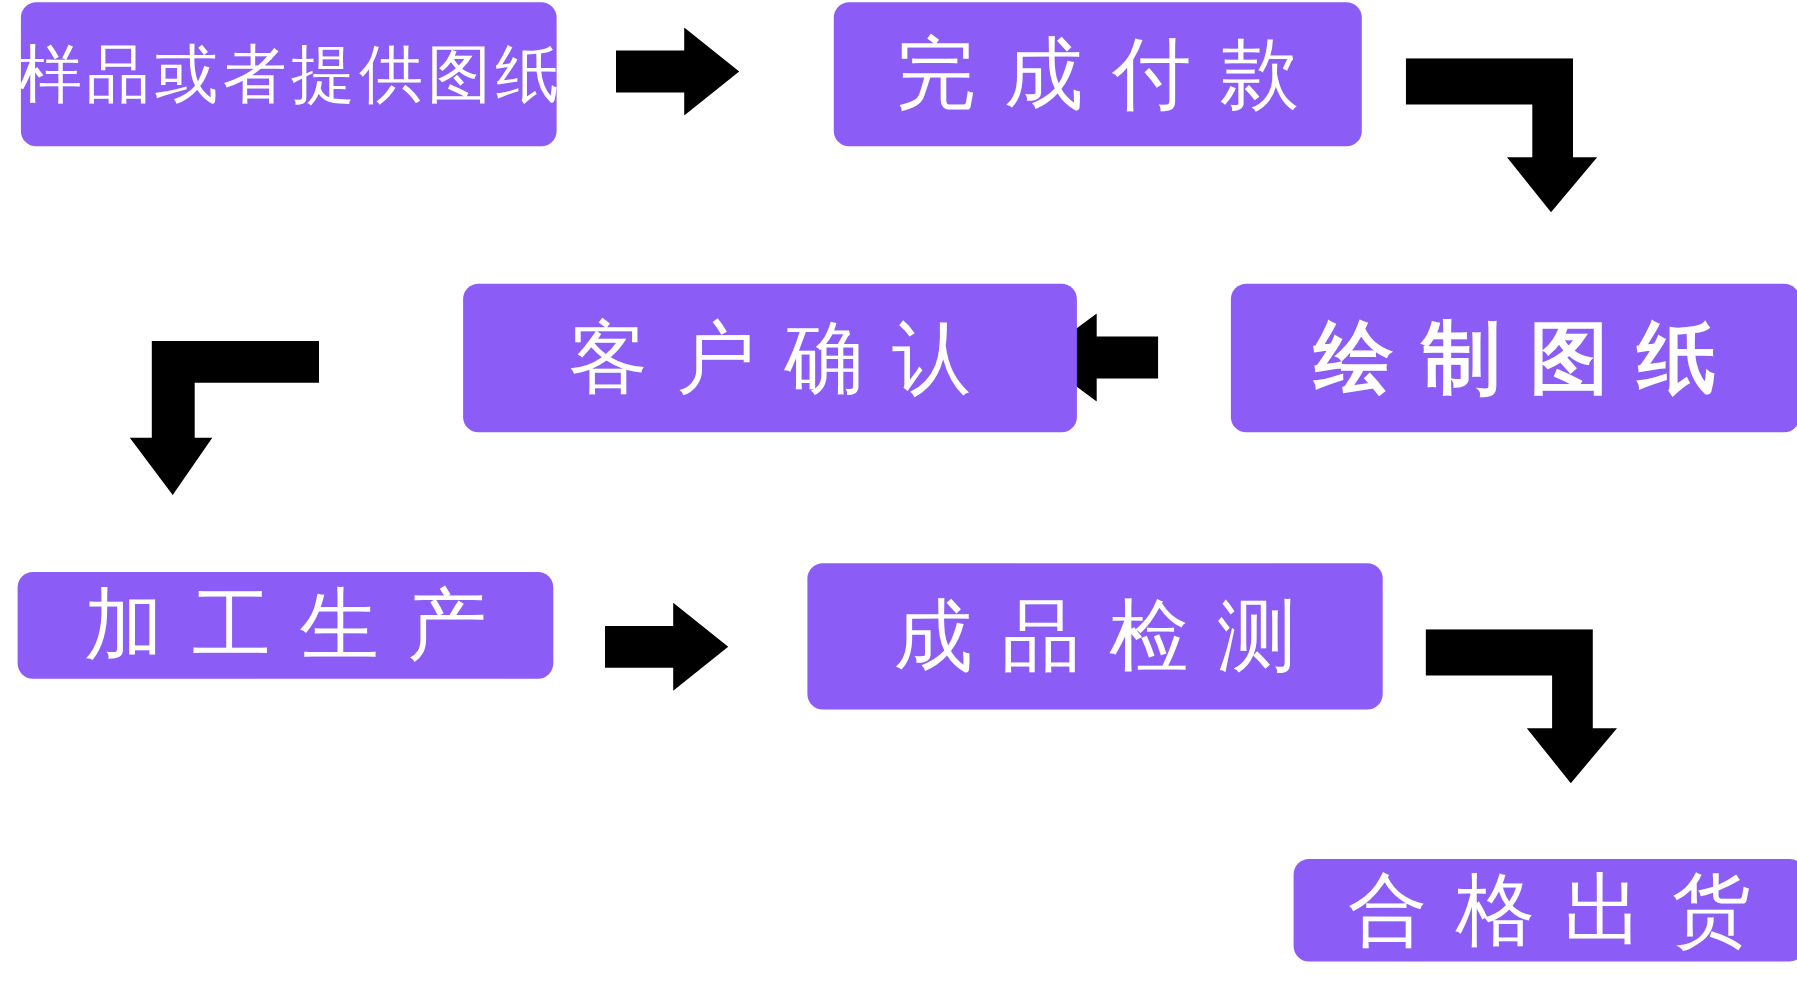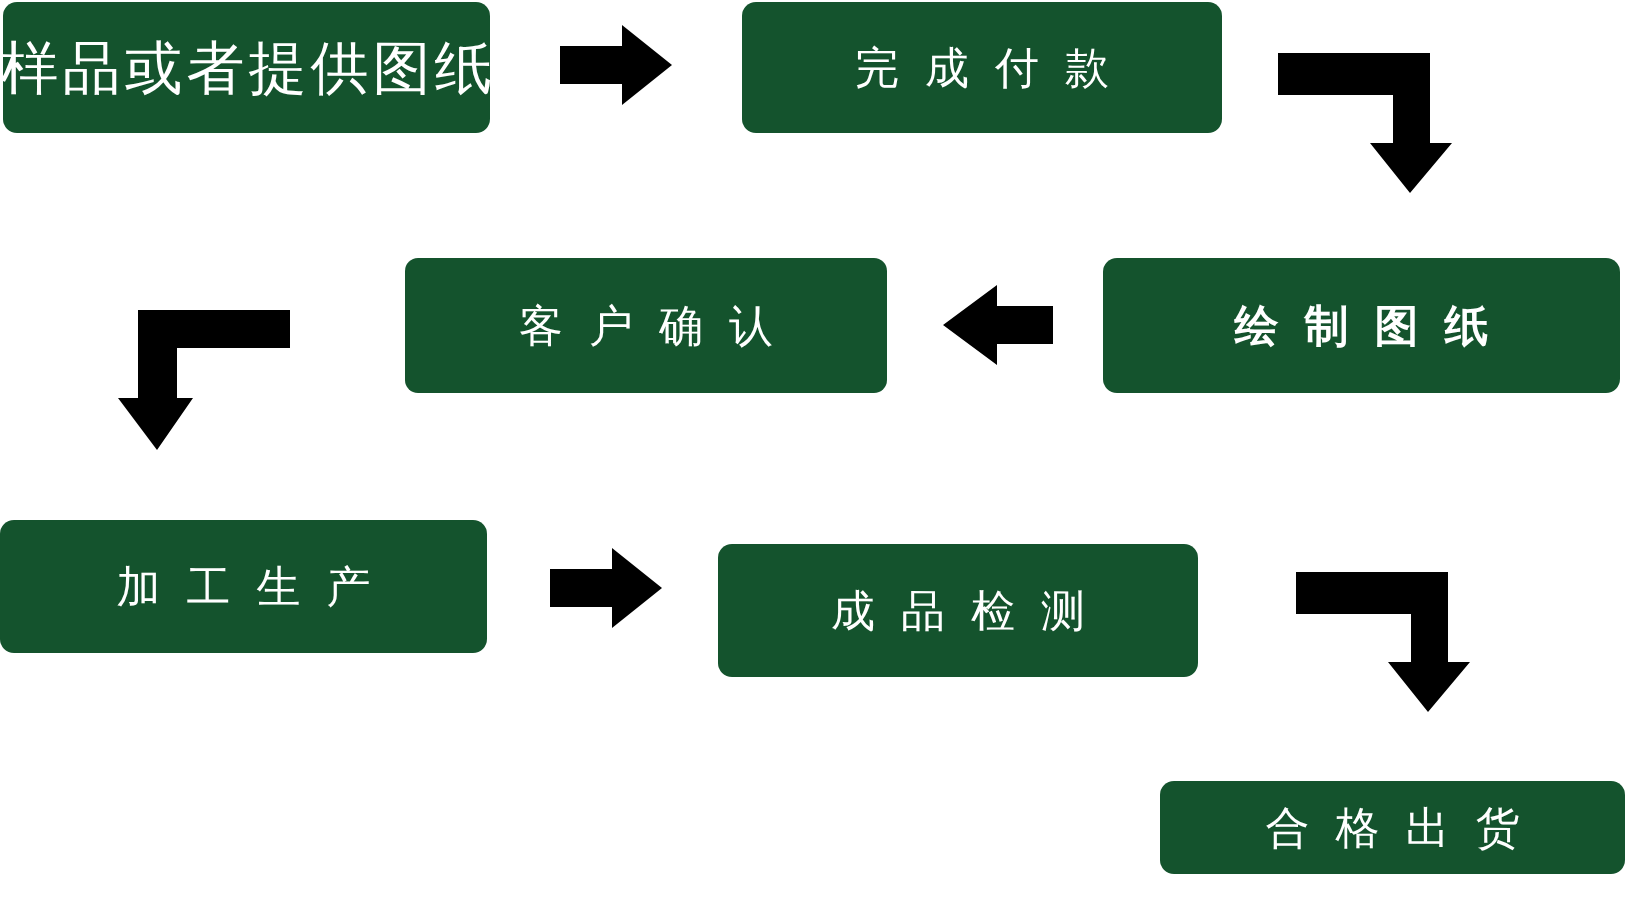--- a/index.html
+++ b/index.html
@@ -10,29 +10,30 @@
   .canvas {
     position: relative;
     width: 1634px;
     height: 916px;
     background: #ffffff;
     overflow: hidden;
     font-family: "Liberation Sans", sans-serif;
   }
   .node {
     position: absolute;
-    background: #14532d;
+    background: #8b5cf6;
     border-radius: 14px;
     display: flex;
     align-items: center;
     justify-content: center;
     color: #ffffff;
+    margin-left: 16px;
   }
   .node .label {
-    font-size: 44px;
+    font-size: 72px;
     letter-spacing: 26px;
     text-indent: 26px;
     white-space: nowrap;
     line-height: 1;
   }
   .node.wide-text .label {
     font-size: 58px;
     letter-spacing: 4px;
     text-indent: 4px;
   }
@@ -71,41 +72,41 @@
   <div class="node" style="left:1103px; top:258px; width:517px; height:135px;font-weight:bold;">
     <span class="label">绘制图纸</span>
   </div>
 
   <div class="arrow" style="left:943px; top:285px;">
     <svg width="110" height="80" viewBox="0 0 110 80">
       <polygon points="110,21 54,21 54,0 0,40 54,80 54,59 110,59" fill="#000000"></polygon>
     </svg>
   </div>
 
-  <div class="node" style="left:405px; top:258px; width:482px; height:135px;border-radius:13px;">
+  <div class="node" style="left:405px; top:258px; width:558px; height:135px;">
     <span class="label">客户确认</span>
   </div>
 
   <div class="arrow" style="left:118px; top:310px;">
     <svg width="172" height="140" viewBox="0 0 172 140">
       <polygon points="20,0 172,0 172,38 59,38 59,88 75,88 39,140 0,88 20,88" fill="#000000"></polygon>
     </svg>
   </div>
 
-  <div class="node" style="left:0px; top:520px; width:487px; height:133px;">
+  <div class="node" style="left:0px; top:520px; width:487px; height:97px;">
     <span class="label">加工生产</span>
   </div>
 
   <div class="arrow" style="left:550px; top:548px;">
     <svg width="112" height="80" viewBox="0 0 112 80">
       <polygon points="0,21 62,21 62,0 112,40 62,80 62,59 0,59" fill="#000000"></polygon>
     </svg>
   </div>
 
-  <div class="node" style="left:718px; top:544px; width:480px; height:133px;">
+  <div class="node" style="left:718px; top:512px; width:523px; height:133px;">
     <span class="label">成品检测</span>
   </div>
 
   <div class="arrow" style="left:1296px; top:572px;">
     <svg width="174" height="140" viewBox="0 0 174 140">
       <polygon points="0,0 152,0 152,90 174,90 132,140 92,90 115,90 115,42 0,42" fill="#000000"></polygon>
     </svg>
   </div>
 
   <div class="node" style="left:1160px; top:781px; width:465px; height:93px;">

